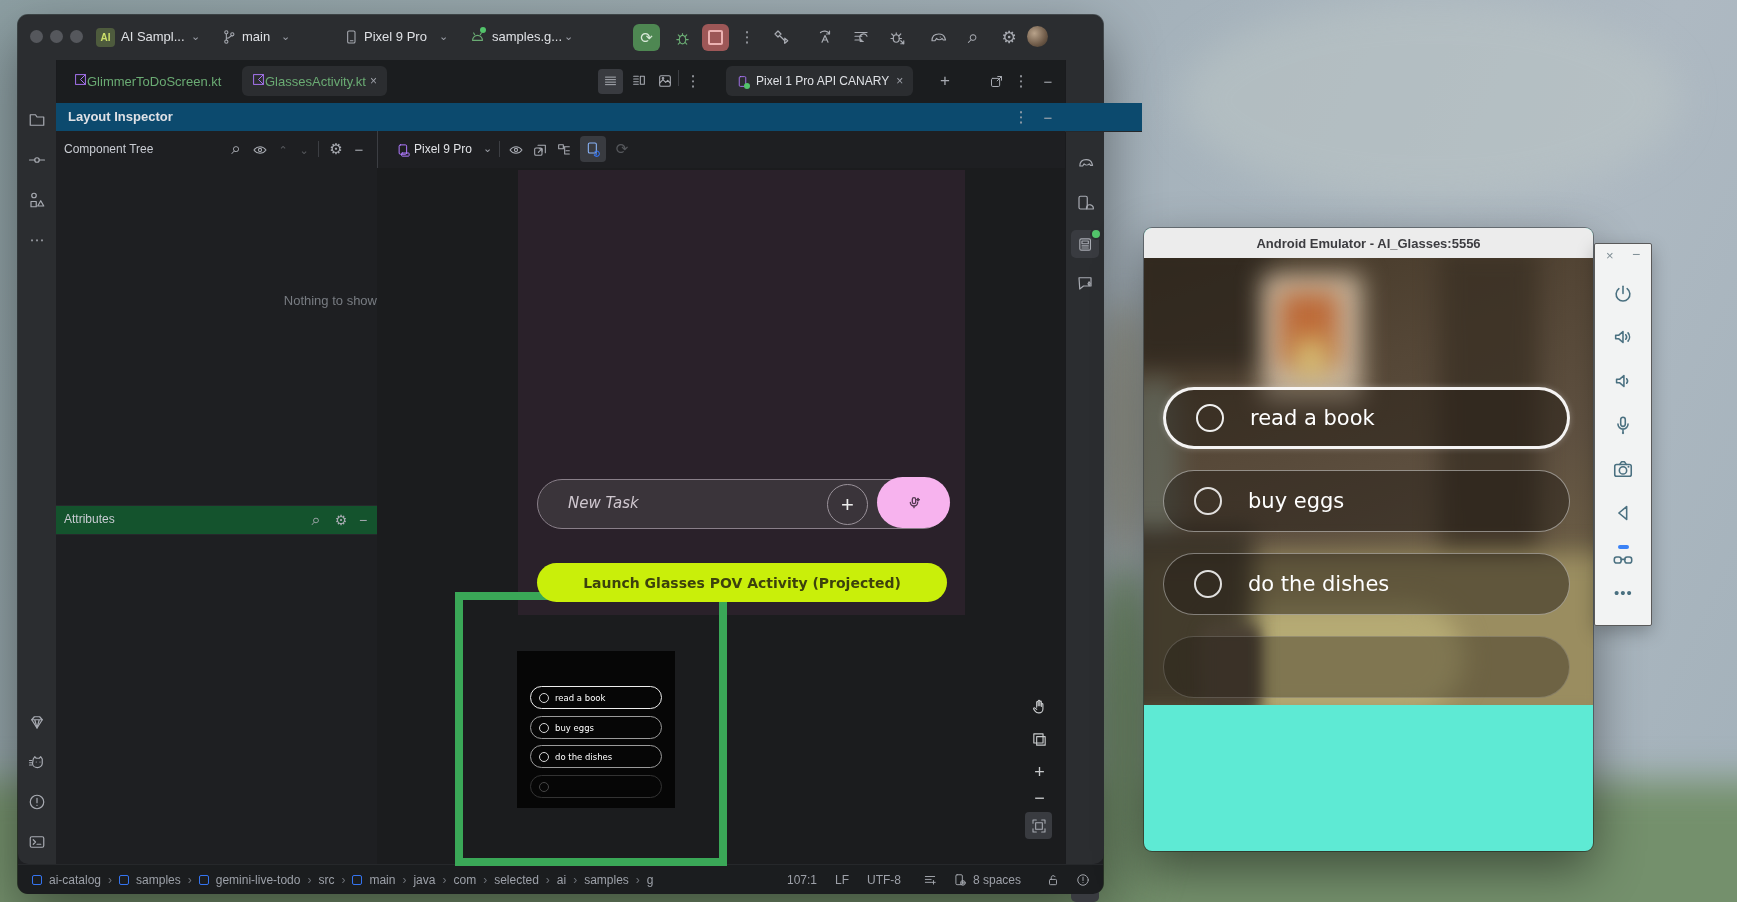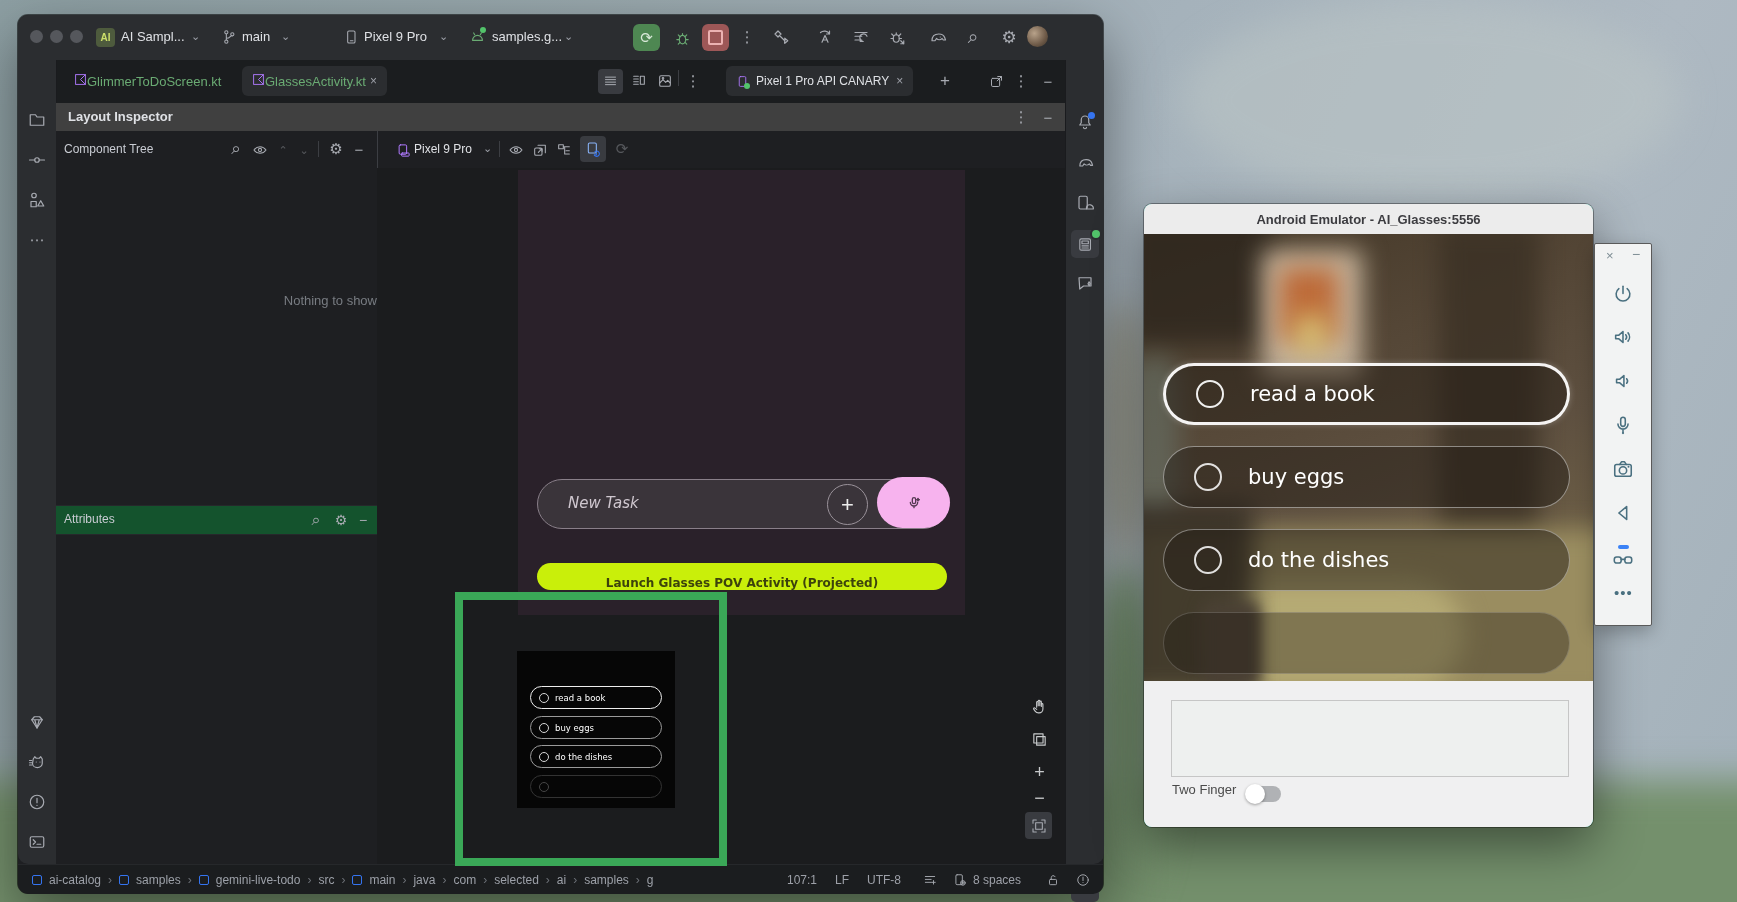--- a/index.html
+++ b/index.html
@@ -17,49 +17,49 @@
   .chev{color:#9da0a8;font-size:11px;top:15px}
   .ic{color:#a8abb2;display:flex;align-items:center;justify-content:center}
   .ic svg{stroke:currentColor;fill:none;stroke-width:1.6;stroke-linecap:round;stroke-linejoin:round}
   .btnsq{width:27px;height:27px;border-radius:6px;top:9px;display:flex;align-items:center;justify-content:center}
   .row2{left:38px;top:45px;width:1009px;height:43px;background:#1b1d1f}
   .leftstrip{left:0;top:45px;width:38px;height:804px;background:#2b2d30;border-right:1px solid #1a1b1e;border-radius:0 0 0 10px}
   .rightstrip{left:1047px;top:45px;width:38px;height:804px;background:#2b2d30;border-left:1px solid #1a1b1e;border-radius:0 0 10px 0}
   .stripic{left:8px;width:22px;height:22px}
   .tab{height:30px;top:6px;border-radius:6px;display:flex;align-items:center;gap:0;padding:0 10px;color:#6aab73;font-size:13px}
   .kico svg{stroke:#b07aff;stroke-width:1.7;fill:none}
-  .liheader{left:38px;top:88px;width:1009px;height:28px;background:#404040;border-bottom:1px solid #26282b}
+  .liheader{left:38px;top:88px;width:1086px;height:28px;background:#0c4a6e;border-bottom:1px solid #26282b}
   .litoolbar{left:38px;top:116px;width:1009px;height:37px;background:#1e1f22;border-bottom:1px solid #26282b}
   .paneL{left:38px;top:153px;width:321px;height:696px;background:#1e1f22;border-right:1px solid #141517}
   .paneR{left:359px;top:153px;width:688px;height:696px;background:#1b1c1e}
   .attrhdr{left:38px;top:490px;width:321px;height:28px;background:#14532d;border-top:1px solid #26282b;border-bottom:1px solid #26282b}
   .gray12{color:#9da0a8;font-size:12px;white-space:nowrap}
   .sep{width:1px;height:16px;background:#3c3e43;top:10px}
   
   .phone{left:500px;top:155px;width:447px;height:445px;background:#2a212a;z-index:4}
   .ninput{position:absolute;left:19px;top:309px;width:411px;height:50px;border-radius:26px;background:#3a343a;
           border:1.5px solid #897f89;box-sizing:border-box}
-  .launch{left:519px;top:548px;width:410px;height:27px;border-radius:20px;background:#c9ef0a;z-index:8;
-          display:flex;align-items:flex-end;justify-content:center;color:#3c420c;font-size:12px;font-weight:bold;
+  .launch{left:519px;top:548px;width:410px;height:39px;border-radius:20px;background:#c9ef0a;z-index:8;
+          display:flex;align-items:center;justify-content:center;color:#3c420c;font-size:14px;font-weight:bold;
           font-family:"DejaVu Sans",sans-serif}
   .greenrect{left:437px;top:577px;width:272px;height:274px;border:8px solid #3aa757;box-sizing:border-box;z-index:7}
   .mini{left:499px;top:636px;width:158px;height:157px;background:#060606;z-index:9}
   .mpill{position:absolute;left:13px;width:132px;height:23px;border-radius:12px;border:1px solid #9a9a9a;
          display:flex;align-items:center;gap:6px;padding-left:8px;box-sizing:border-box;color:#fff;
          font-size:8.5px;font-family:"DejaVu Sans",sans-serif}
   .mradio{width:8px;height:8px;border-radius:50%;border:1.2px solid #d6d6d6}
   .fbtn{left:1009px;width:25px;height:25px;color:#c8cacc}
   
   .status{left:0;top:849px;width:1085px;height:29px;background:#1b1d1f;border-top:1px solid #26282b;
           border-radius:0 0 10px 10px;display:flex;align-items:center}
   .bc{display:flex;align-items:center;gap:7px;padding-left:14px;color:#9ca0a8;font-size:12px;white-space:nowrap}
   .mod{width:8px;height:8px;border:1.5px solid #3574f0;border-radius:2px;display:inline-block}
   .bcsep{color:#6b6f76}
   
-  #emu{left:1144px;top:204px;width:449px;height:623px;border-radius:8px;background:#5eead4;
+  #emu{left:1144px;top:228px;width:449px;height:623px;border-radius:8px;background:#5eead4;
        box-shadow:0 18px 50px rgba(0,0,0,.45),0 0 0 1px rgba(0,0,0,.35)}
   .emutitle{left:0;top:0;width:449px;height:30px;background:#ececec;border-radius:8px 8px 0 0;
             display:flex;align-items:center;justify-content:center;color:#3c3c40;font-size:13px;font-weight:bold}
   .screen{left:0;top:30px;width:449px;height:447px;overflow:hidden;
           background:linear-gradient(160deg,#443828 0%,#544636 30%,#5e5040 55%,#6d5f46 78%,#7a6b4c 100%)}
   .pov{position:absolute;filter:blur(12px)}
   .epill{position:absolute;left:19px;width:407px;height:62px;border-radius:32px;background:rgba(34,27,21,.48);
          display:flex;align-items:center;box-sizing:border-box;padding-left:30px;gap:26px}
   .eradio{width:24px;height:24px;border-radius:50%;border:2.5px solid rgba(255,255,255,.92);flex:none}
   .etxt{color:#fff;font-size:21px;font-weight:500;font-family:"DejaVu Sans",sans-serif}
@@ -547,27 +547,20 @@
     <div class="epill" style="top:212px;border:1.5px solid rgba(255,255,255,.45)">
       <span class="eradio" style="border-width:2px;border-color:rgba(255,255,255,.85)"></span>
       <span class="etxt">buy eggs</span>
     </div>
     <div class="epill" style="top:295px;border:1.5px solid rgba(255,255,255,.4)">
       <span class="eradio" style="border-width:2px;border-color:rgba(255,255,255,.85)"></span>
       <span class="etxt">do the dishes</span>
     </div>
     <div class="epill" style="top:378px;border:1.5px solid rgba(255,255,255,.18);background:rgba(30,24,18,.35)"></div>
   </div>
-  <div class="emubot abs">
-    <div class="trackpad"></div>
-    <span class="abs" style="left:28px;top:101px;color:#4a4a4a;font-size:13px">Two Finger</span>
-    <div class="toggle">
-        <div class="knob"></div>
-      </div>
-  </div>
 </div>
 
 <div id="sidebar" class="abs">
   <span class="abs" style="left:11px;top:4px;color:#7e8d94;font-size:13px">×</span>
   <span class="abs" style="left:37px;top:2px;color:#7e8d94;font-size:14px">−</span>
   <span class="sic abs" style="top:39px"><svg width="22" height="22" viewBox="0 0 24 24">
         <path d="M12 3.5v8"></path>
         <path d="M7.5 6.2a7.5 7.5 0 1 0 9 0"></path>
       </svg></span>
   <span class="sic abs" style="top:82px"><svg width="22" height="22" viewBox="0 0 24 24">

